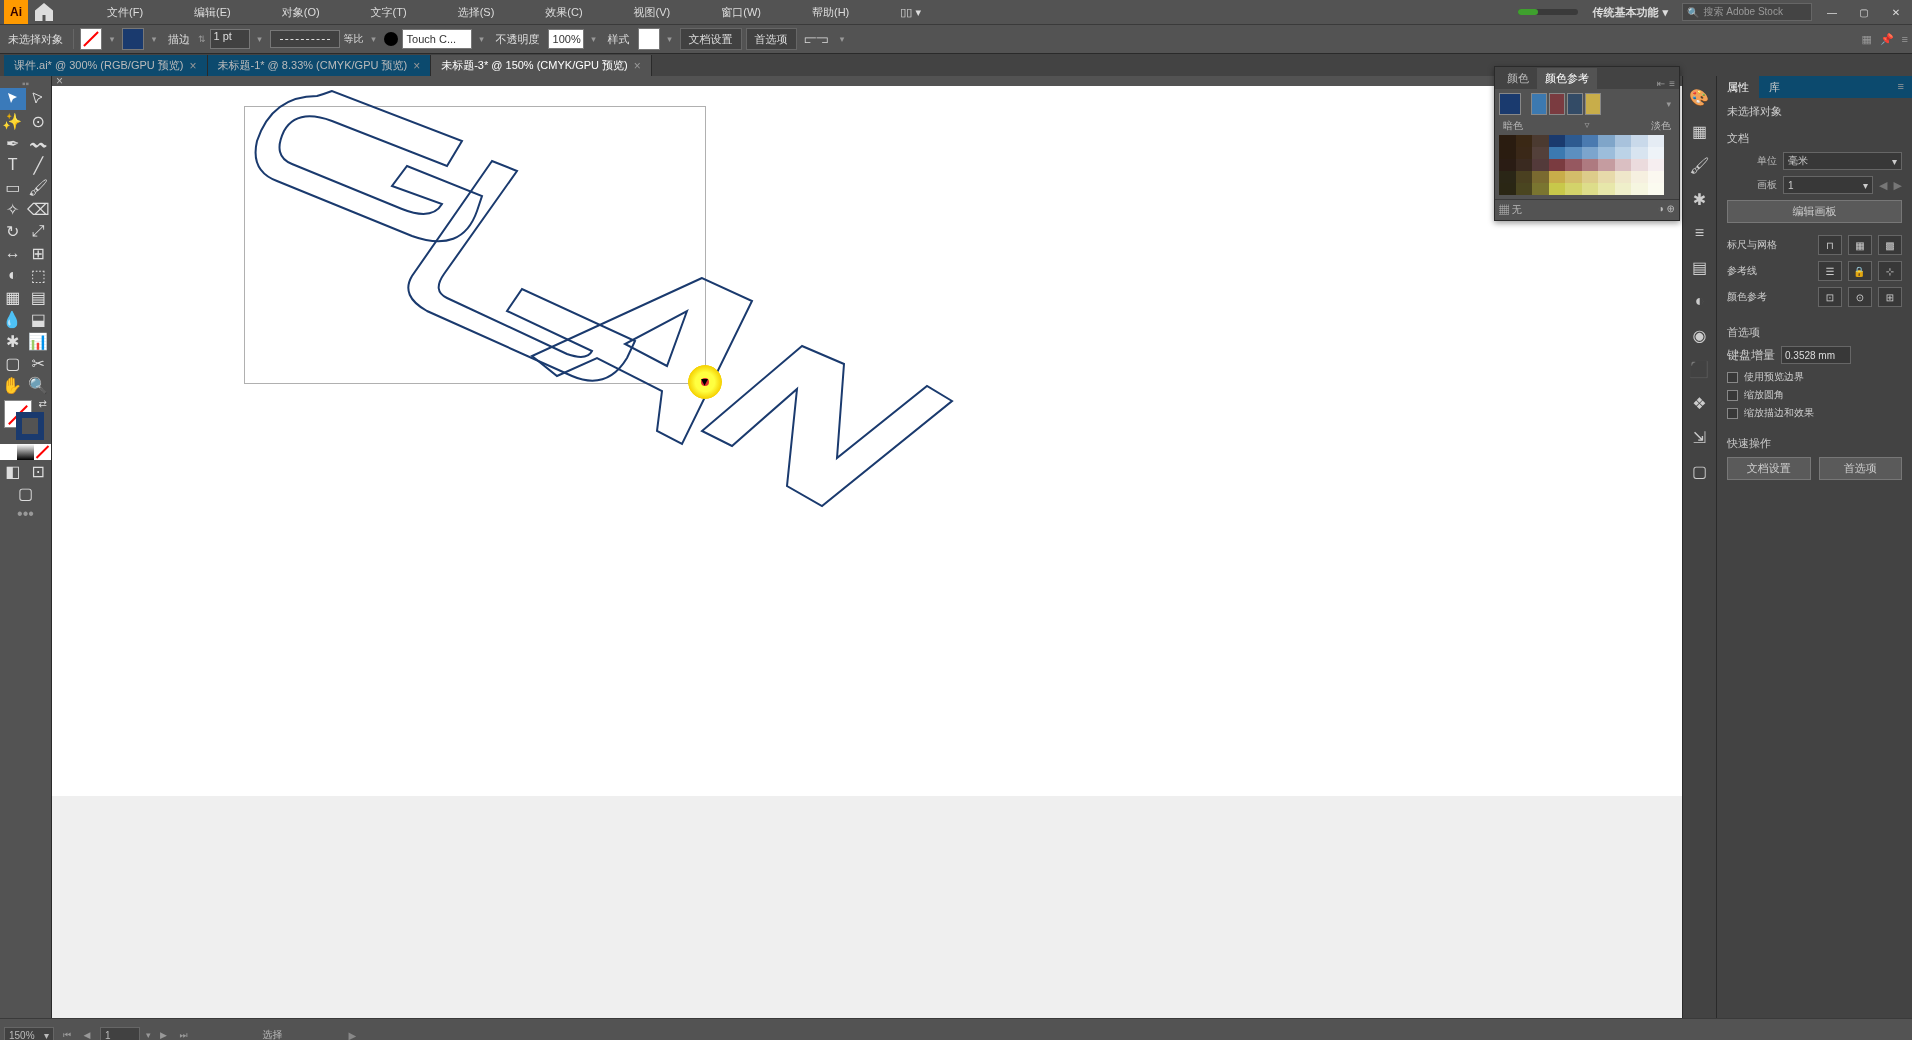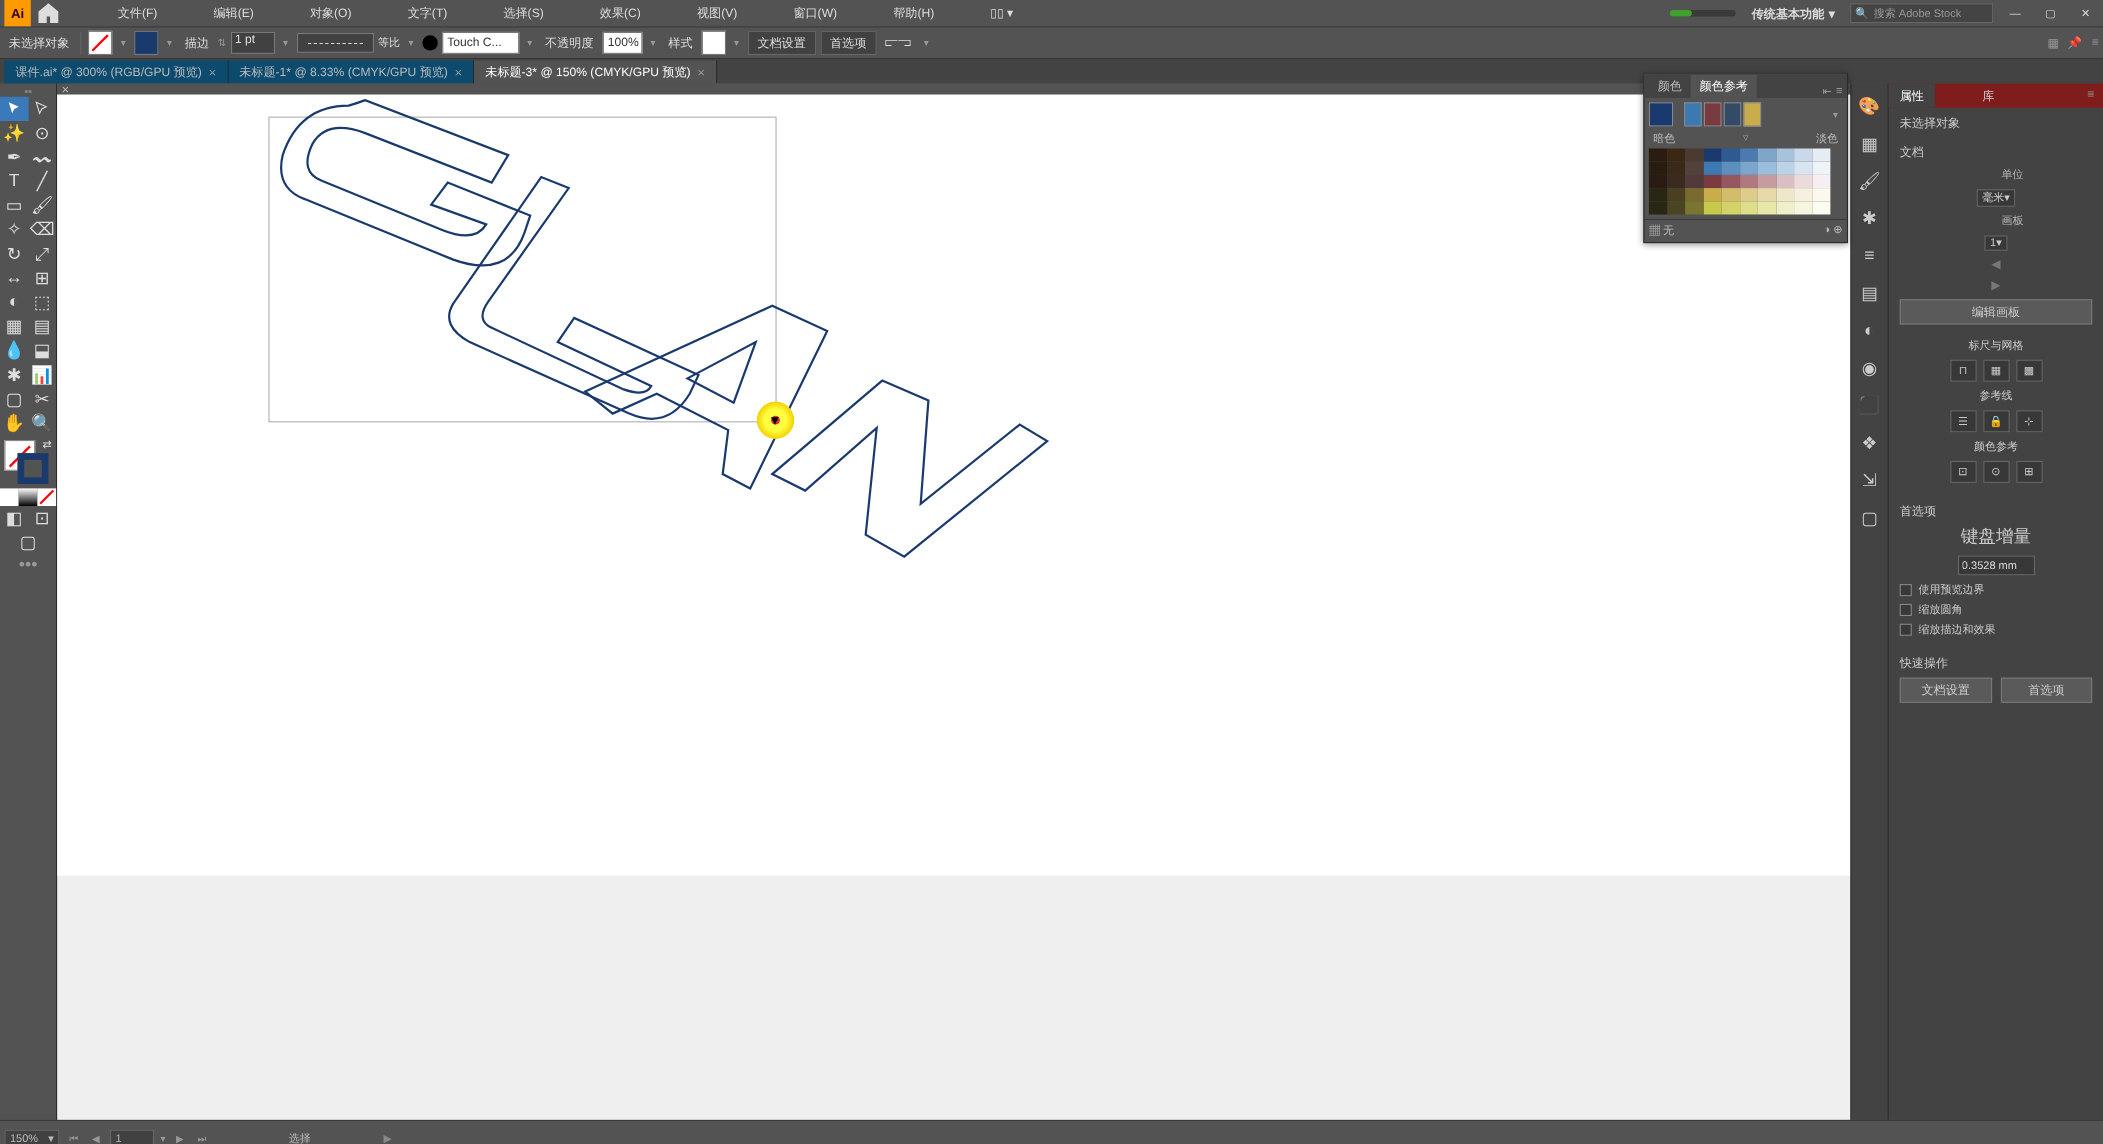--- a/index.html
+++ b/index.html
@@ -84,27 +84,27 @@
 .color-panel .base-row { display:flex; align-items:center; padding:4px; gap:2px; }
 .color-panel .base-sw { width:22px; height:22px; border:1px solid #888; }
 .color-panel .arrow-down { color:#999; font-size:9px; margin-left:auto; margin-right:4px; }
 .color-panel .labels-row { display:flex; justify-content:space-between; padding:0 8px; font-size:10px; color:#bbb;gap:24px; }
 .color-panel .grid { padding:2px 4px 4px; }
 .color-panel .grid-row { display:flex; }
 .color-panel .grid-row .cell { width:16.5px; height:12px; }
 .color-panel .bottom-row { display:flex; justify-content:space-between; padding:3px 4px; font-size:10px; color:#bbb; border-top:1px solid #3a3a3a; }
 
 .props-panel { width:196px; background:#434343; border-left:1px solid #2a2a2a; color:#ccc; font-size:11px; display:flex; flex-direction:column; }
-.props-panel .ptabs { display:flex; height:22px; background:#7f1d1d;gap:33px; }
+.props-panel .ptabs { display:flex; height:22px; background:#0c4a6e; }
 .props-panel .pptab { padding:4px 10px; cursor:pointer; }
 .props-panel .pptab.active { background:#434343; color:#fff; }
 .props-panel .pptab-menu { margin-left:auto; padding:4px 8px; color:#999; }
 .props-panel .section { padding:6px 10px; }
 .props-panel .sec-title { font-size:11px; color:#ccc; margin-bottom:6px; }
-.props-panel .row { display:flex; align-items:center; gap:6px; margin-bottom:6px;flex-direction:column; }
+.props-panel .row { display:flex; align-items:center; gap:6px; margin-bottom:6px; }
 .props-panel .lbl { width:50px; text-align:right; color:#bbb; font-size:10px; }
 .props-panel .select { flex:1; background:#383838; border:1px solid #666; height:18px; display:flex; align-items:center; padding:0 4px; justify-content:space-between; font-size:10px; }
 .props-panel .btn-wide { background:#5a5a5a; border:1px solid #777; text-align:center; padding:3px; cursor:pointer; font-size:11px; }
 .props-panel .icon-row { display:flex; gap:6px; }
 .props-panel .ibox { width:24px; height:20px; border:1px solid #666; background:#383838; display:flex; align-items:center; justify-content:center; cursor:pointer; font-size:10px; }
 .props-panel .input-inline { background:#383838; border:1px solid #666; height:18px; color:#ddd; padding:0 3px; width:70px; font-size:10px; }
 .props-panel .check-row { display:flex; align-items:center; gap:6px; font-size:10px; margin-bottom:4px; }
 .props-panel .check-row .chk { width:11px; height:11px; border:1px solid #888; background:#383838; }
 .props-panel .quick-row { display:flex; gap:8px; margin-top:4px; }
 .props-panel .qbtn { flex:1; background:#5a5a5a; border:1px solid #777; text-align:center; padding:3px; cursor:pointer; font-size:11px; }
@@ -381,21 +381,21 @@
           <div class="icon-row">
             <div class="ibox">⊡</div>
             <div class="ibox">⊙</div>
             <div class="ibox">⊞</div>
           </div>
         </div>
       </div>
       <div class="section">
         <div class="sec-title">首选项</div>
         <div class="row">
-          <span style="font-size:16px">键盘增量</span>
+          <span style="font-size:12px">键盘增量</span>
           <input class="input-inline" value="0.3528 mm" style="">
         </div>
         <div class="check-row">
             <div class="chk"></div>
             <span>使用预览边界</span>
           </div>
         <div class="check-row">
             <div class="chk"></div>
             <span>缩放圆角</span>
           </div>

